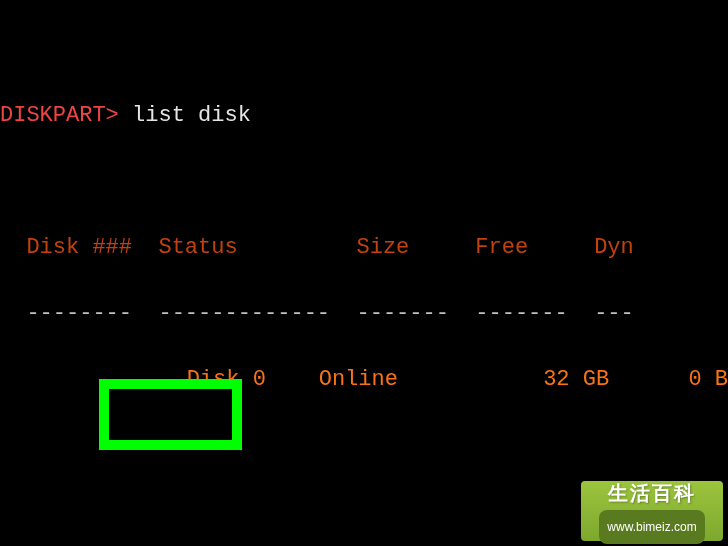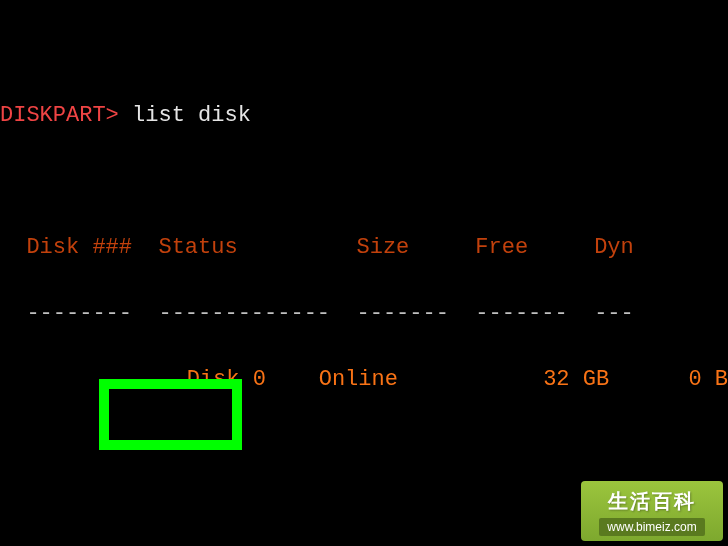--- a/index.html
+++ b/index.html
@@ -70,22 +70,22 @@
       font-size: 20px;
       font-weight: bold;
       color: #ffffff;
       text-shadow: 1px 1px 2px rgba(0,0,0,0.3);
       letter-spacing: 2px;
     }
     .watermark-url {
       font-size: 12px;
       color: #ffffff;
       background: #5a7a1f;
-      padding: 0 8px;
-      border-radius: 2px;
+      padding: 8px 8px;
+      border-radius: 8px;
       margin-top: 2px;
     }
     .blank-line {
       height: 33px;
     }
   </style>
 </head>
 <body>
 
 <div class="terminal">

